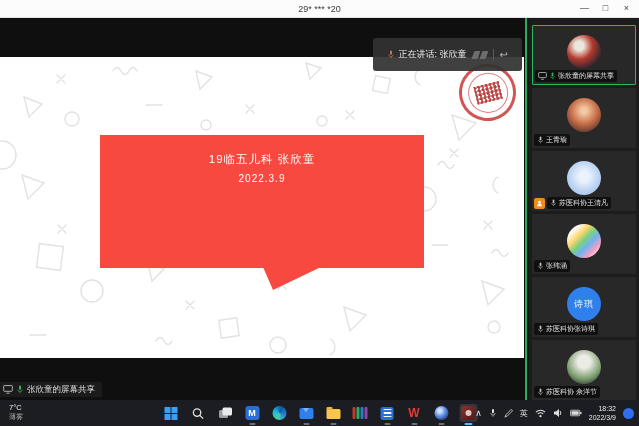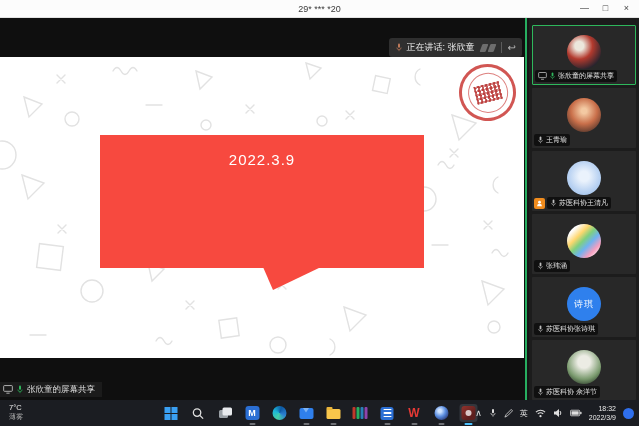--- a/index.html
+++ b/index.html
@@ -26,36 +26,36 @@
 
   
   .slide { position:absolute; left:0; top:39px; width:524px; height:301px; background:#ffffff; overflow:hidden; }
   .doodles { position:absolute; left:0; top:0; }
 
   .bubble { position:absolute; left:100px; top:78px; width:324px; height:133px;
     background:#f7493f; color:#fff; text-align:center; z-index:2; }
   .bubble-tail { position:absolute; left:255px; top:210px; z-index:2; }
   .bubble-title { margin-top:33px; font-size:21px; font-weight:bold; letter-spacing:4px; }
   .bubble-sub { margin-top:17px; font-size:11.5px; letter-spacing:1px; }
-  .bubble-date { margin-top:16px; font-size:15px; letter-spacing:1px; }
+  .bubble-date { margin-top:6px; font-size:10px; letter-spacing:1px; }
 
   .seal { position:absolute; left:459px; top:7px; width:57px; height:57px; border-radius:50%;
     border:3px solid rgba(198,44,40,.8); display:flex; align-items:center; justify-content:center;
     transform:rotate(-14deg); z-index:3; background:rgba(255,255,255,.55); }
   .seal-inner { width:40px; height:40px; border-radius:50%; border:1px solid rgba(198,44,40,.6);
     display:flex; align-items:center; justify-content:center; }
   .seal-core { width:26px; height:18px;
     background:
       repeating-linear-gradient(90deg, rgba(180,40,38,.75) 0 2px, transparent 2px 4px),
       repeating-linear-gradient(0deg, rgba(180,40,38,.55) 0 2px, transparent 2px 4px); }
 
   
-  .speaking-pill { position:absolute; top:20px; right:3px; height:19px;
+  .speaking-pill { position:absolute; top:20px; right:3px; height:33px;
     background:rgba(50,50,50,.93); border-radius:3px;
-    display:flex; align-items:center; gap:4px; padding:0 6px; z-index:5; }
+    display:flex; align-items:center; gap:4px; padding:0 14px; z-index:5; }
   .sp-label { font-size:9px; color:#ececec; white-space:nowrap; }
   .sp-wave { display:flex; gap:2px; margin-left:2px; }
   .sp-wave i { width:6px; height:8px; background:#6d6d6d; transform:skewX(-20deg); border-radius:1px; }
   .sp-div { width:1px; height:11px; background:#5c5c5c; margin:0 2px; }
   .sp-arrow { color:#bdbdbd; font-size:10px; line-height:1; }
 
   
   .share-badge { position:absolute; left:0; bottom:3px; height:15px;
     background:rgba(28,28,28,.96); display:flex; align-items:center; gap:3px;
     padding:0 7px 0 3px; z-index:5; }
@@ -200,20 +200,21 @@
         <path d="M492 196 q4 -7 8 0 t8 0"></path>
         <path d="M482 224 l22 8 l-16 16 z"></path>
         <circle cx="494" cy="270" r="6"></circle>
         <path d="M484 164 l8 8 M492 164 l-8 8"></path>
         <circle cx="424" cy="142" r="12"></circle>
         <path d="M498 120 a9 9 0 0 0 0 16"></path>
         <path d="M30 278 h16"></path>
       </svg>
 
       <div class="bubble">
+        <div class="bubble-sub">19临五儿科 张欣童</div>
         <div class="bubble-date">2022.3.9</div>
       </div>
       <svg class="bubble-tail" width="70" height="24">
         <polygon points="8,0 66,0 18,23" fill="#f7493f"></polygon>
       </svg>
 
       <div class="seal">
         <div class="seal-inner">
             <div class="seal-core"></div>
           </div>

